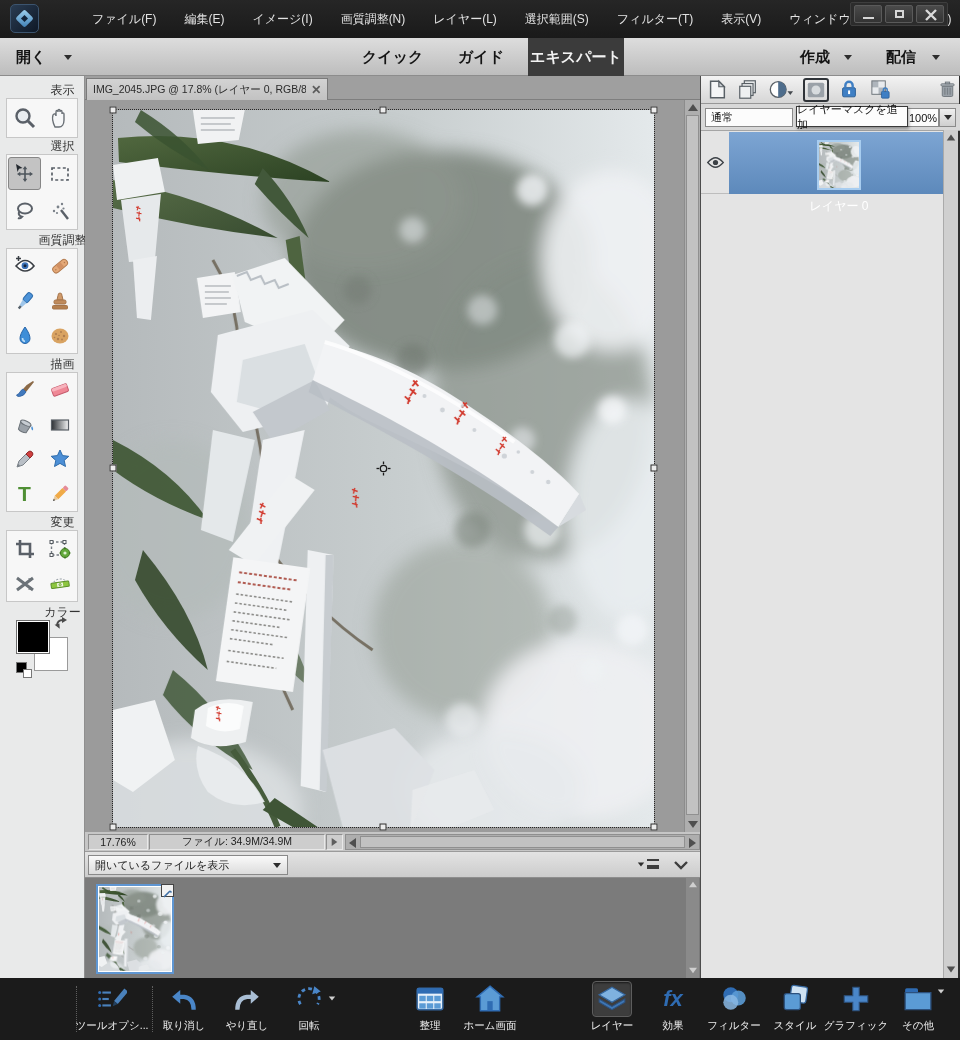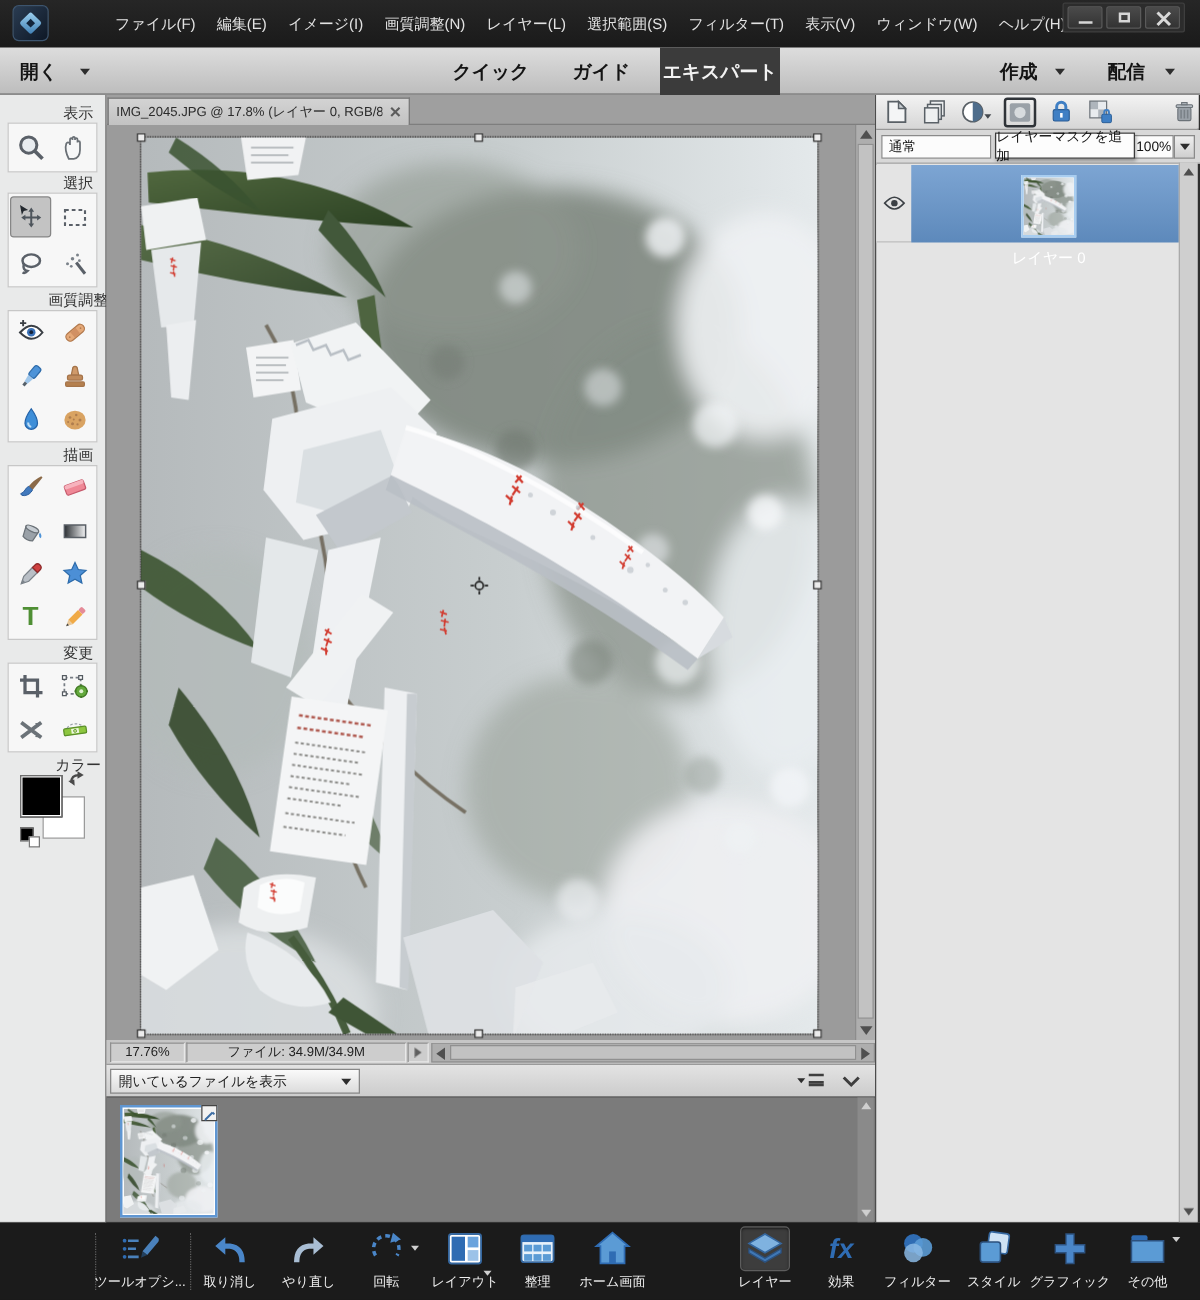--- a/index.html
+++ b/index.html
@@ -6,21 +6,21 @@
   *{box-sizing:border-box;font-family:"Liberation Sans","DejaVu Sans",sans-serif;}
   .app{position:relative;width:960px;height:1040px;background:#1b1b1b;overflow:hidden;}
   .abs{position:absolute;}
 
   
   .titlebar{position:absolute;left:0;top:0;width:960px;height:38px;background:linear-gradient(#262626,#1a1a1a);}
   .appicon{position:absolute;left:10px;top:4px;width:29px;height:29px;border-radius:5px;
     background:linear-gradient(135deg,#2a3c52,#0e1826);border:1px solid #3c546e;}
   .appicon .diam{position:absolute;left:7px;top:7px;width:13px;height:13px;background:linear-gradient(135deg,#9fd2f0,#3f7fb4);transform:rotate(45deg);border-radius:2px;}
   .appicon .diam2{position:absolute;left:11px;top:11px;width:5px;height:5px;background:#12243a;transform:rotate(45deg);}
-  .menubar{position:absolute;left:92px;top:0;height:38px;display:flex;align-items:center;gap:17px;}
+  .menubar{position:absolute;left:92px;top:0;height:38px;display:flex;align-items:center;gap:28px;}
   .menu-item{color:#e2e2e2;font-size:12px;cursor:default;}
   .winbtns{position:absolute;right:12px;top:2px;height:24px;display:flex;gap:3px;background:#2c2c2c;padding:2px 3px;border:1px solid #3e3e3e;border-radius:2px;}
   .winbtn{width:28px;height:18px;background:linear-gradient(#4a4a4a,#333);border:1px solid #5a5a5a;border-radius:2px;position:relative;}
   .glyph-min{position:absolute;left:8px;top:11px;width:11px;height:2px;background:#d6d6d6;}
   .glyph-max{position:absolute;left:9px;top:4px;width:9px;height:8px;border:2px solid #d6d6d6;}
 
   
   .modebar{position:absolute;left:0;top:38px;width:960px;height:38px;background:linear-gradient(#dddddd,#bdbdbd);border-bottom:1px solid #8c8c8c;}
   .modetext{position:absolute;top:10px;font-size:15px;font-weight:bold;color:#141414;}
   .mode-expert{position:absolute;left:528px;top:0;width:96px;height:38px;background:#3b3b3b;color:#f2f2f2;font-size:15px;font-weight:bold;
@@ -741,32 +741,20 @@
     <div class="titem" style="left:273px;">
       <div class="ticon">
           <svg width="30" height="30" viewBox="0 0 28 28">
             <path d="M6,19 A9.5,9.5 0 1 1 22,19" fill="none" stroke="#4a86c8" stroke-width="2.6" stroke-dasharray="3.5 3"></path>
             <path d="M19,2 L25,7 L17,9.5 Z" fill="#4a86c8"></path>
           </svg>
         <span class="tri-down light abs" style="right:-7px;top:15px;transform:scale(.8);"></span>
         </div>
       <span class="tlabel">回転</span>
     </div>
-    <div class="titem" style="left:336px;">
-      <div class="ticon">
-          <svg width="30" height="30" viewBox="0 0 28 28">
-            <rect x="2" y="3" width="24" height="22" rx="2" fill="#fff" stroke="#35679f" stroke-width="1.4"></rect>
-            <rect x="4" y="5" width="10" height="18" fill="#2f6cb3"></rect>
-            <rect x="16" y="5" width="8" height="8" fill="#6aa3dd"></rect>
-            <rect x="16" y="15" width="8" height="8" fill="#9cc2e8"></rect>
-          </svg>
-        <span class="tri-down light abs" style="right:-2px;bottom:-4px;transform:scale(.8);"></span>
-        </div>
-      <span class="tlabel">レイアウト</span>
-    </div>
     <div class="titem" style="left:394px;">
       <div class="ticon">
           <svg width="30" height="30" viewBox="0 0 28 28">
             <rect x="2" y="4" width="24" height="20" rx="2" fill="#e8f1fa" stroke="#35679f" stroke-width="1.4"></rect>
             <rect x="2" y="4" width="24" height="5" fill="#2f6cb3"></rect>
             <g fill="#5b9bd5">
               <rect x="4" y="11" width="6" height="5"></rect>
               <rect x="11" y="11" width="6" height="5"></rect>
               <rect x="18" y="11" width="6" height="5"></rect>
               <rect x="4" y="18" width="6" height="5"></rect>

